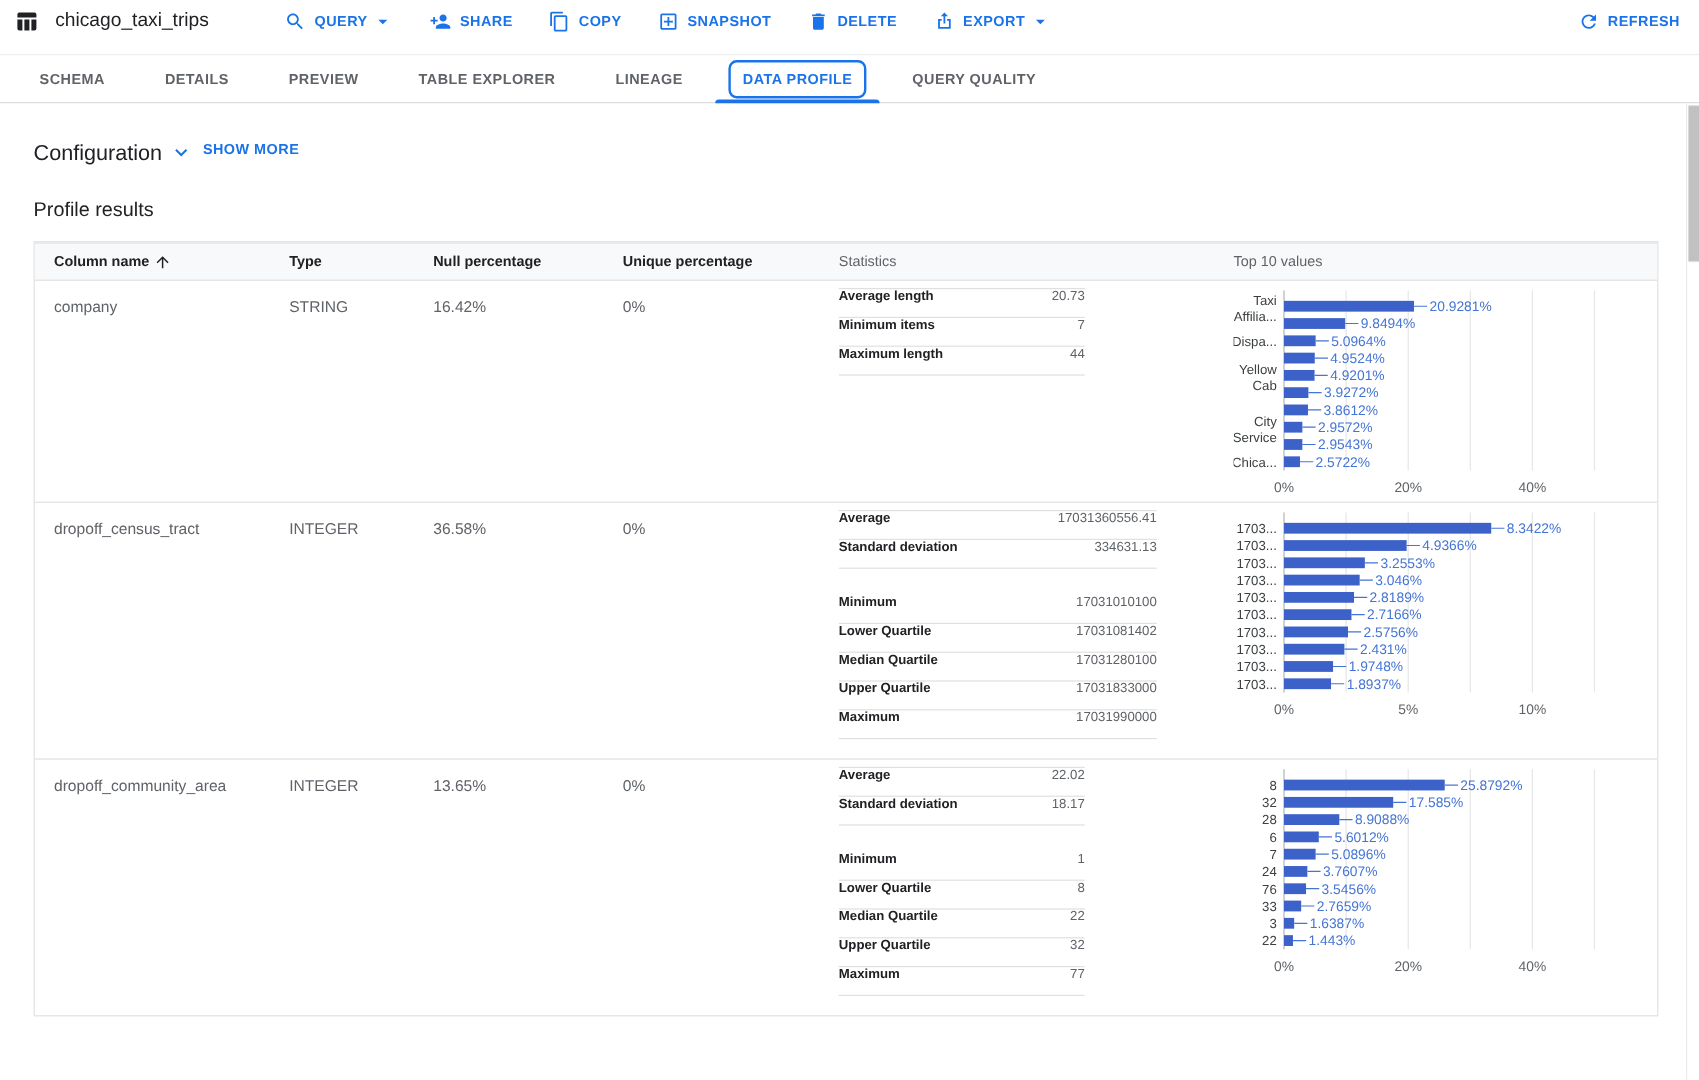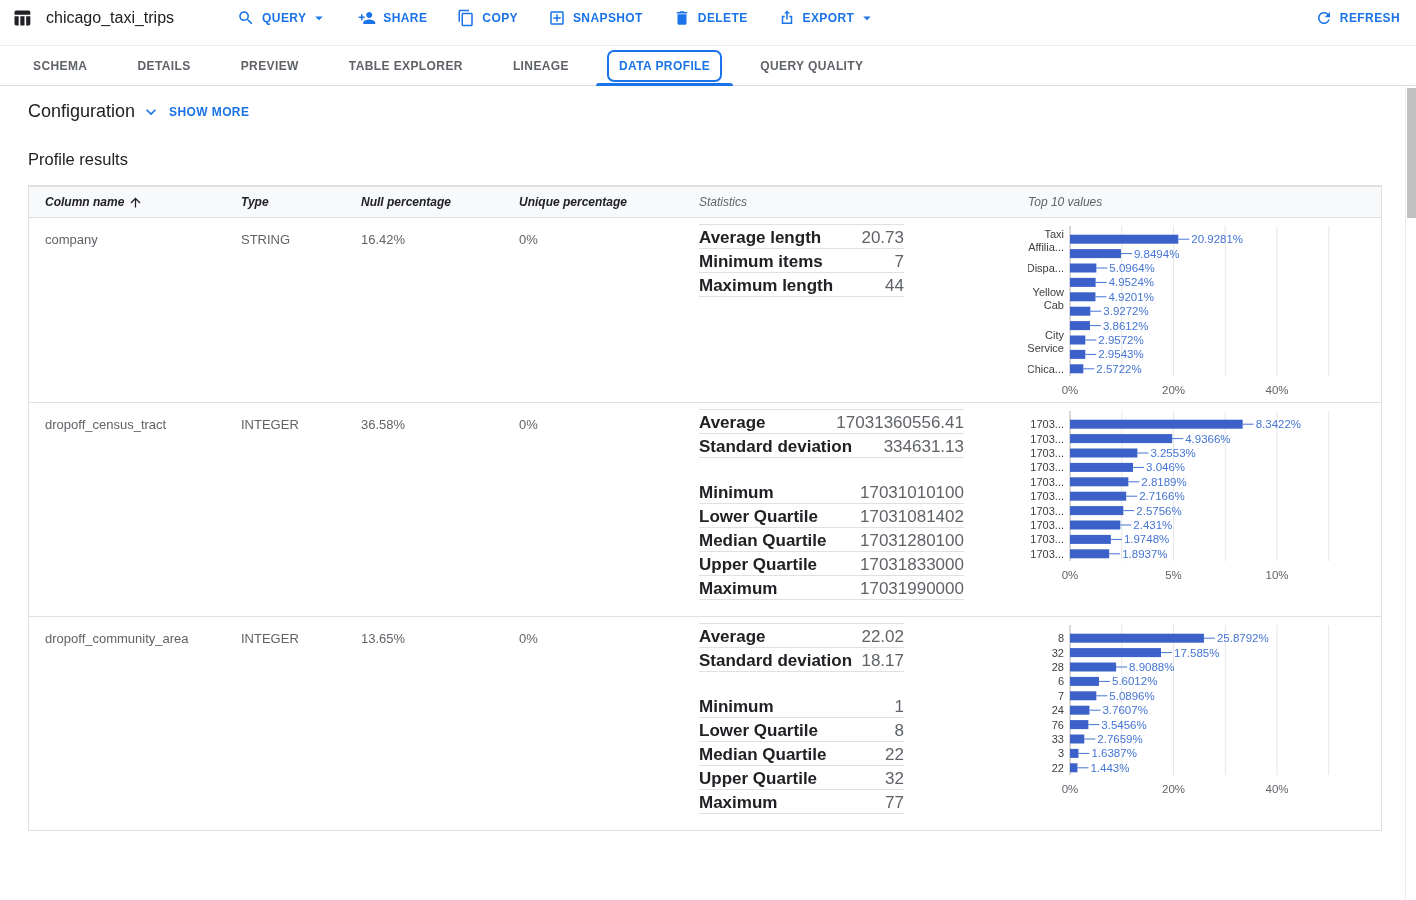--- a/index.html
+++ b/index.html
@@ -31,51 +31,51 @@
   .tab .ring { padding:7px 10px; border:2px solid transparent; border-radius:7px; }
   .tab.active { color:#1a73e8; }
   .tab.active .ring { border-color:#1a73e8; }
   .tab.active::after { content:""; position:absolute; left:2px; right:2px; bottom:-1px; height:3px;
                        background:#1a73e8; border-radius:3px 3px 0 0; }
 
   
   .content { padding:0 34px 0 28px; }
   .scan-row { display:flex; justify-content:flex-end; padding-top:13px; }
   .scan { display:flex; align-items:center; gap:2px; color:#1a73e8; font-size:12.5px; font-weight:700; letter-spacing:.4px; }
-  .config-row { display:flex; align-items:center; margin-top:15px; gap:6px; }
+  .config-row { display:flex; align-items:flex-start; margin-top:31px; gap:6px; }
   .config-title { font-size:18px; color:#202124; }
   .chev { color:#1a73e8; display:flex; align-items:center; }
   .show-more { color:#1a73e8; font-size:12px; font-weight:700; letter-spacing:.4px; margin-left:2px; }
   .results-title { font-size:16.5px; margin-top:28px; color:#202124; }
 
   
   .card { margin-top:16px; border:1px solid #e0e0e0; border-bottom:none; }
   .filter-row { height:35px; display:flex; align-items:center; gap:10px; padding:0 16px 0 24px; }
   .filter-row .dark { color:#3c4043; }
   .filter-label { font-size:13px; font-weight:700; color:#202124; }
   .filter-input { flex:1; border:none; outline:none; font-size:13px; color:#202124; font-family:inherit; }
   .filter-input::placeholder { color:#80868b; }
   .help-btn { color:#202124; display:flex; align-items:center; }
 
   .grid-cols { display:grid; grid-template-columns:196px 120px 158px 180px 329px 1fr; }
   .t-header { background:#f8f9fa; border-top:1px solid #e0e0e0; border-bottom:1px solid #e0e0e0;
               height:32px; align-items:center; padding:0 16px; font-size:12px; }
-  .th { display:flex; align-items:center; gap:4px; color:#202124; font-weight:700;font-style:italic; }
+  .th { display:flex; align-items:center; gap:4px; color:#202124; font-weight:700; }
   .th.muted { color:#5f6368; font-weight:400; }
   .th .sort { width:15px; height:15px; color:#202124; }
 
   .t-row { padding:6px 16px 0; border-bottom:1px solid #e0e0e0; align-items:start; }
   .cell { font-size:13px; color:#5f6368; padding-top:8px; }
 
   .stats { margin-bottom:16px; }
   .stat-group:first-child { border-top:1px solid #e0e0e0; }
   .stat-group { margin-bottom:22px; }
   .stat-group:last-child { margin-bottom:0; }
-  .stat-row { display:flex; justify-content:space-between; align-items:flex-end; height:24px;
-              border-bottom:1px solid #e0e0e0; font-size:17px; }
+  .stat-row { display:flex; justify-content:space-between; align-items:flex-start; height:24px;
+              border-bottom:1px solid #e0e0e0; font-size:11px; }
   .stat-label { font-weight:700; color:#202124; }
   .stat-value { color:#5f6368; }
 
   .chart-cell svg { display:block; }
 
   
   .scrollbar { position:fixed; top:87px; right:0; bottom:0; width:11px; background:#fff; border-left:1px solid #ebebeb; }
   .scroll-thumb { position:absolute; top:1px; left:1px; width:9px; height:130px; background:#c1c1c1; }
 </style>
 </head>

